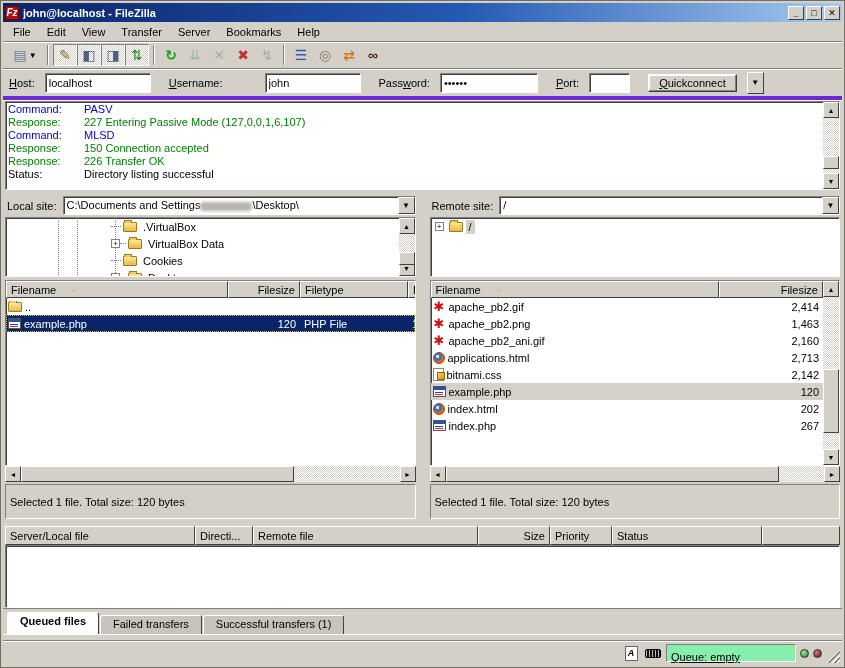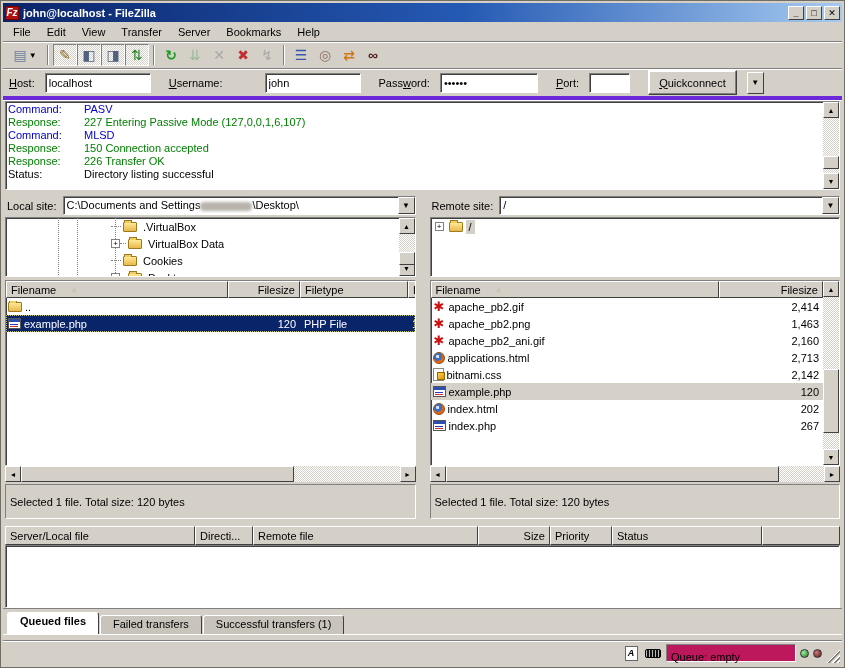--- a/index.html
+++ b/index.html
@@ -27,21 +27,21 @@
     background-image:linear-gradient(45deg,#d4d0c8 25%,transparent 25%,transparent 75%,#d4d0c8 75%),linear-gradient(45deg,#d4d0c8 25%,transparent 25%,transparent 75%,#d4d0c8 75%);
     background-size:2px 2px; background-position:0 0,1px 1px; }
   .tb-sep { width:2px; height:20px; border-left:1px solid #808080; border-right:1px solid #fff; margin:0 4px; }
   .tb-drop { font-size:8px; margin-left:2px; }
 
   
   .qc-bar { height:31px; display:flex; align-items:center; padding:0 6px; gap:10px; border-bottom:4px solid #6d28d9; box-shadow:0 1px 0 #fff; flex:0 0 auto; }
   .qc-label { white-space:nowrap; }
   .qc-label u { text-decoration:underline; }
   .tb-input { height:20px; background:#fff; border:1px solid; border-color:#808080 #fff #fff #808080; box-shadow:inset 1px 1px 0 #404040; padding:2px 3px; font-family:inherit; font-size:11px; }
-  .qc-btn { height:25px; padding:0 10px; background:#d4d0c8; border:1px solid; border-color:#fff #404040 #404040 #fff; box-shadow:inset -1px -1px 0 #808080, inset 1px 1px 0 #fff; font-size:11px; }
+  .qc-btn { height:18px; padding:0 10px; background:#d4d0c8; border:1px solid; border-color:#fff #404040 #404040 #fff; box-shadow:inset -1px -1px 0 #808080, inset 1px 1px 0 #fff; font-size:11px; }
   .qc-btn u { text-decoration:underline; }
   .qc-drop-btn { width:17px; height:22px; background:#d4d0c8; border:1px solid; border-color:#fff #404040 #404040 #fff; font-size:8px; text-align:center; line-height:20px; }
 
   
   .sunken { background:#fff; border:1px solid; border-color:#808080 #fff #fff #808080; box-shadow:inset 1px 1px 0 #404040; }
 
   
   .log-wrap { height:89px; margin:1px 2px 0 2px; display:flex; flex:0 0 auto; }
   .log-body { flex:1; overflow:hidden; padding:1px 2px; }
   .log-line { display:flex; line-height:13px; }
@@ -117,21 +117,21 @@
   
   .tabs { height:27px; display:flex; align-items:flex-end; padding:2px 2px 0 4px; gap:1px; flex:0 0 auto; border-bottom:1px solid #fff; background:#d4d0c8; box-shadow:inset 0 1px 0 #808080; }
   .tab { height:19px; padding:2px 12px; background:#c8c4bc; border:1px solid; border-color:#fff #404040 #404040 #fff; border-bottom:none; border-radius:3px 3px 0 0; white-space:nowrap; }
   .tab.active { height:22px; background:#fff; font-weight:bold; }
 
   
   .statusbar { height:25px; margin-top:auto; display:flex; align-items:center; justify-content:flex-end; gap:4px; padding:2px 2px 2px 4px; border-top:1px solid #808080; box-shadow:inset 0 1px 0 #fff; flex:0 0 auto; }
   .sb-icon { width:18px; height:16px; display:flex; align-items:center; justify-content:center; }
   .ascii-icon { width:13px; height:15px; background:#fff; border:1px solid #666; font-size:9px; font-weight:bold; font-style:italic; text-align:center; line-height:13px; }
   .speed-icon { width:16px; height:9px; background:#111; border:1px solid #000; border-radius:2px; background-image:repeating-linear-gradient(90deg,#bbb 0 1px,#111 1px 3px); }
-  .queue-status { width:130px; height:18px; border:1px solid; border-color:#808080 #fff #fff #808080; padding:6px 4px; background:#be185d; white-space:nowrap; }
+  .queue-status { width:130px; height:18px; border:1px solid; border-color:#808080 #fff #fff #808080; padding:6px 4px; background:#86efac; white-space:nowrap;text-decoration:underline; }
   .led { width:9px; height:9px; border-radius:50%; border:1px solid #333; }
   .led.green { background:radial-gradient(circle at 35% 35%, #9fe89f, #1d7a1d); }
   .led.red { background:radial-gradient(circle at 35% 35%, #c87a7a, #5e1414); }
   .grip { width:14px; height:14px; align-self:flex-end;
     background:linear-gradient(135deg, transparent 0 50%, #fff 50% 57%, #807c74 57% 64%, transparent 64% 71%, #fff 71% 78%, #807c74 78% 85%, transparent 85% 89%, #fff 89% 95%, #807c74 95%); }
 </style>
 </head>
 <body>
 
 <div class="window">

